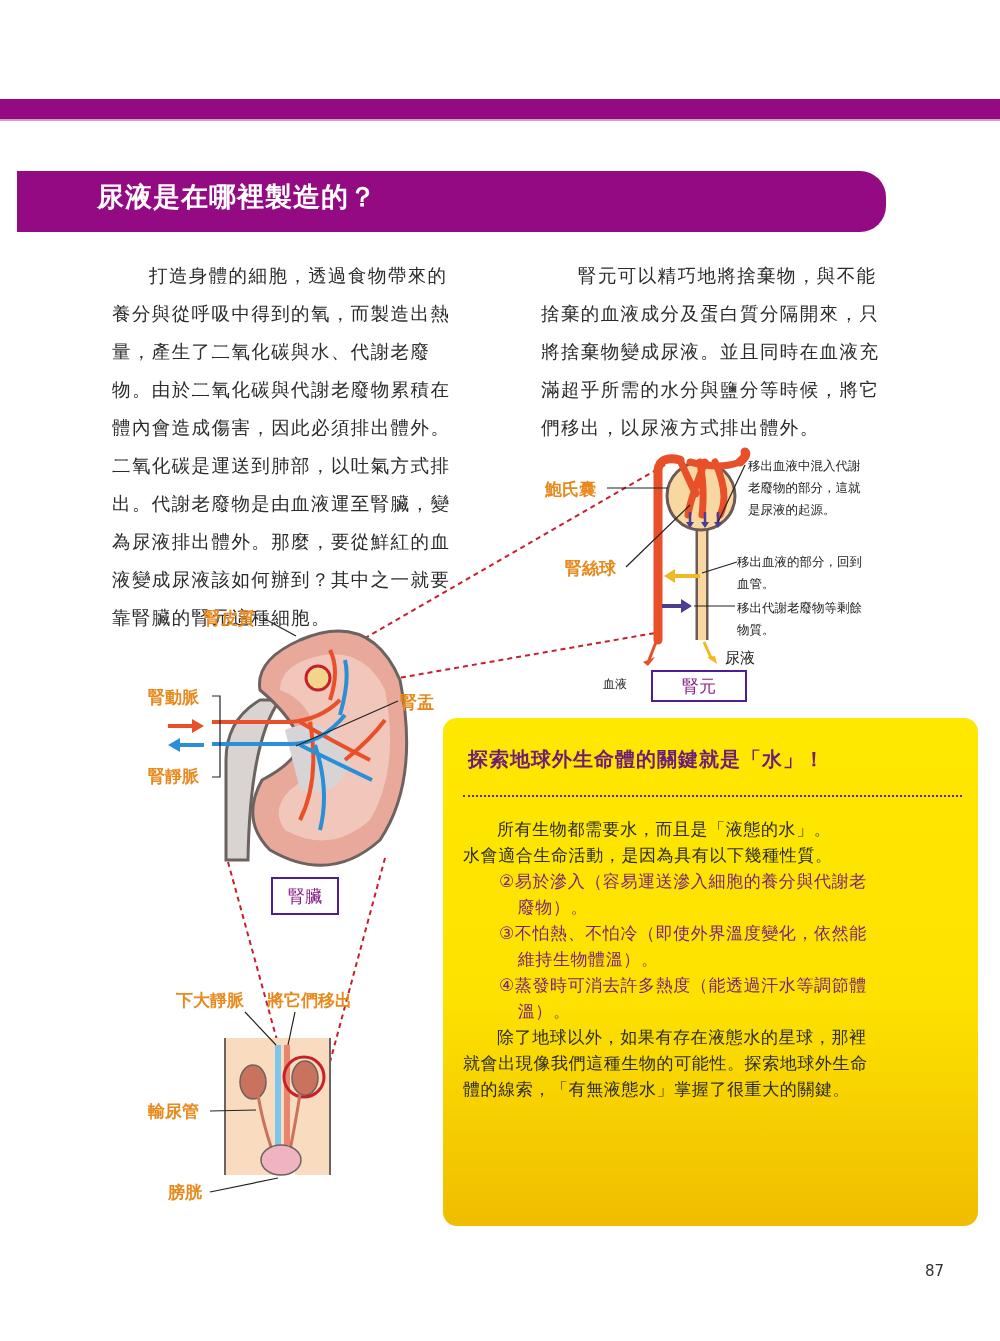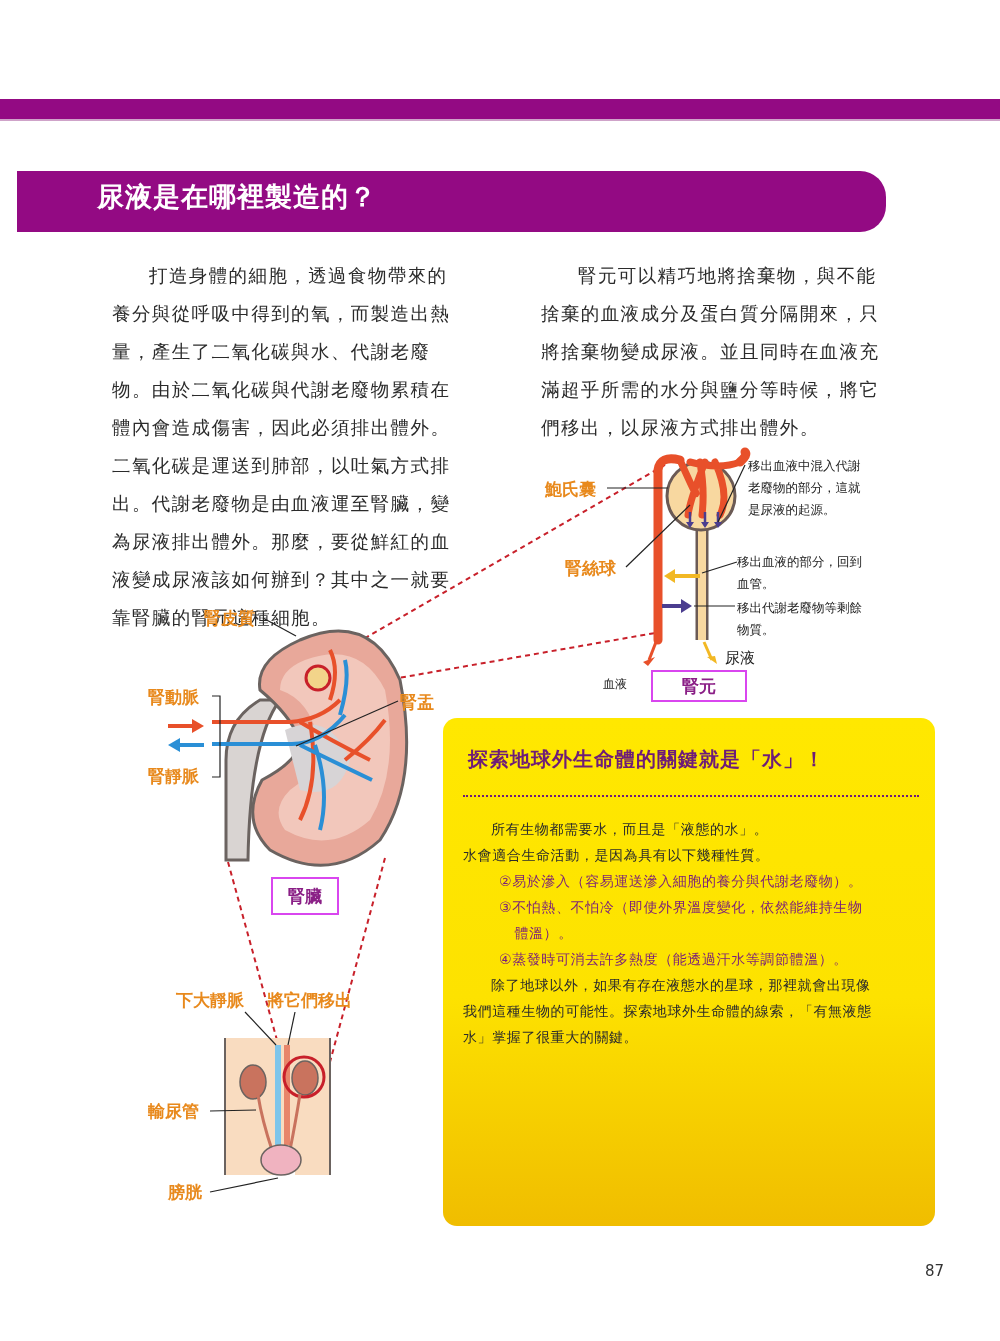--- a/index.html
+++ b/index.html
@@ -10,28 +10,28 @@
   .title-banner { position:absolute; left:17px; top:171px; width:869px; height:61px; background:#930a83;
                   border-radius:0 26px 26px 0; }
   .title-text { position:absolute; left:80px; top:8px; font-size:27px; font-weight:bold; color:#ffffff;
                 letter-spacing:1px; }
   .body-col { position:absolute; font-size:18.5px; line-height:38px; color:#2b2b2b; letter-spacing:1.4px; }
   .col-left { left:96px; top:241px; width:384px; }
   .col-right { left:525px; top:241px; width:384px; }
   .body-col p { margin:16px; text-indent:2em; }
   .orange-label { position:absolute; font-size:17px; font-weight:bold; color:#e8891c; white-space:nowrap; }
   .note { position:absolute; font-size:12.5px; line-height:22px; color:#222; white-space:nowrap; }
-  .boxed-label { position:absolute; border:2px solid #d946ef; color:#8a1f86; font-weight:bold; font-size:17px;
+  .boxed-label { position:absolute; border:2px solid #4c1d95; color:#8a1f86; font-weight:normal; font-size:17px;
                  text-align:center; background:#fff; }
-  .yellow-box { position:absolute; left:443px; top:718px; width:492px; height:508px; border-radius:14px;
+  .yellow-box { position:absolute; left:443px; top:718px; width:535px; height:508px; border-radius:14px;
                 background:linear-gradient(#ffe800 0%, #fde200 55%, #f0bd00 100%); }
   .yb-title { position:absolute; left:25px; top:28px; font-size:20px; font-weight:bold; color:#6e1c78;
               letter-spacing:1px; white-space:nowrap; }
   .yb-rule { position:absolute; left:20px; right:16px; top:77px; border-top:2px dotted #6e1c78; }
-  .yb-text { position:absolute; left:20px; top:98px; width:410px; font-size:14px; line-height:26px; color:#2b2b2b; letter-spacing:0.6px; }
+  .yb-text { position:absolute; left:20px; top:98px; width:410px; font-size:17px; line-height:26px; color:#2b2b2b; letter-spacing:0.6px; }
   .yb-text p { margin:0; }
   .yb-text .indent { text-indent:2em; }
   .yb-list { color:#7a1f7a; padding-left:36px; }
   .yb-list div { padding-left:1.1em; text-indent:-1.1em; }
   .page-number { position:absolute; left:925px; top:1262px; font-size:15px; color:#333; }
   svg { position:absolute; left:0; top:0; }
 </style>
 </head>
 <body>
 

